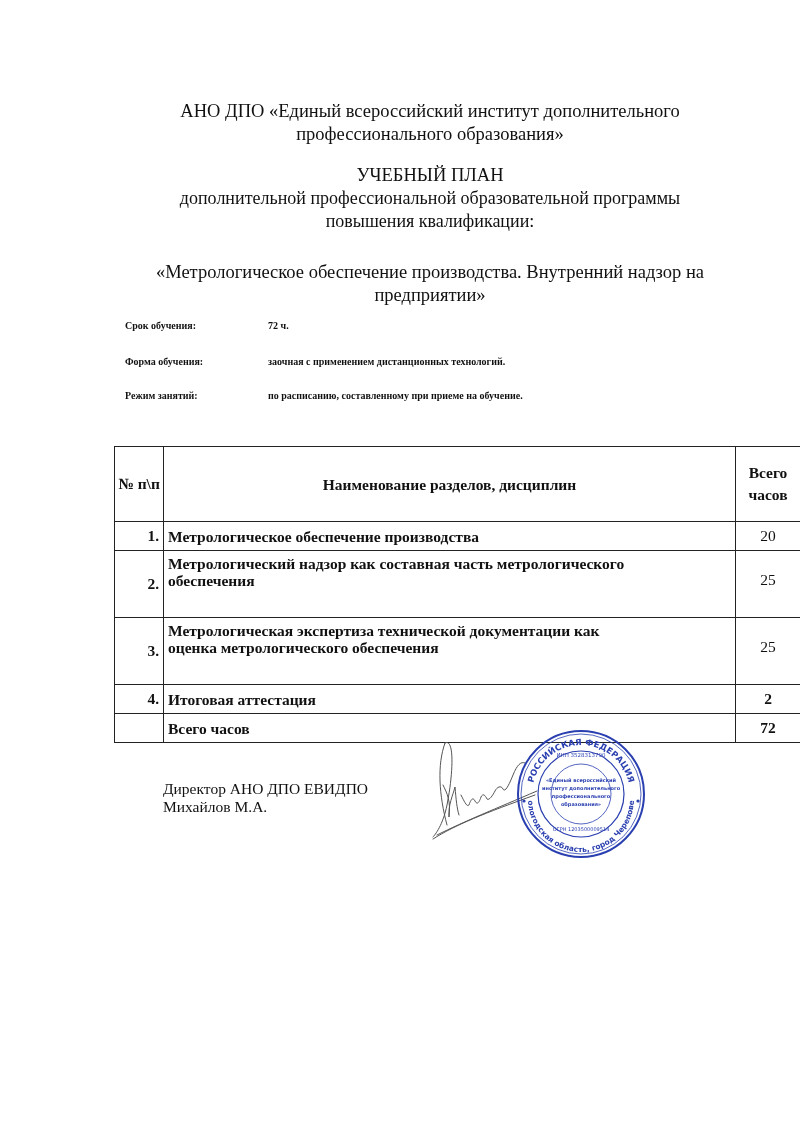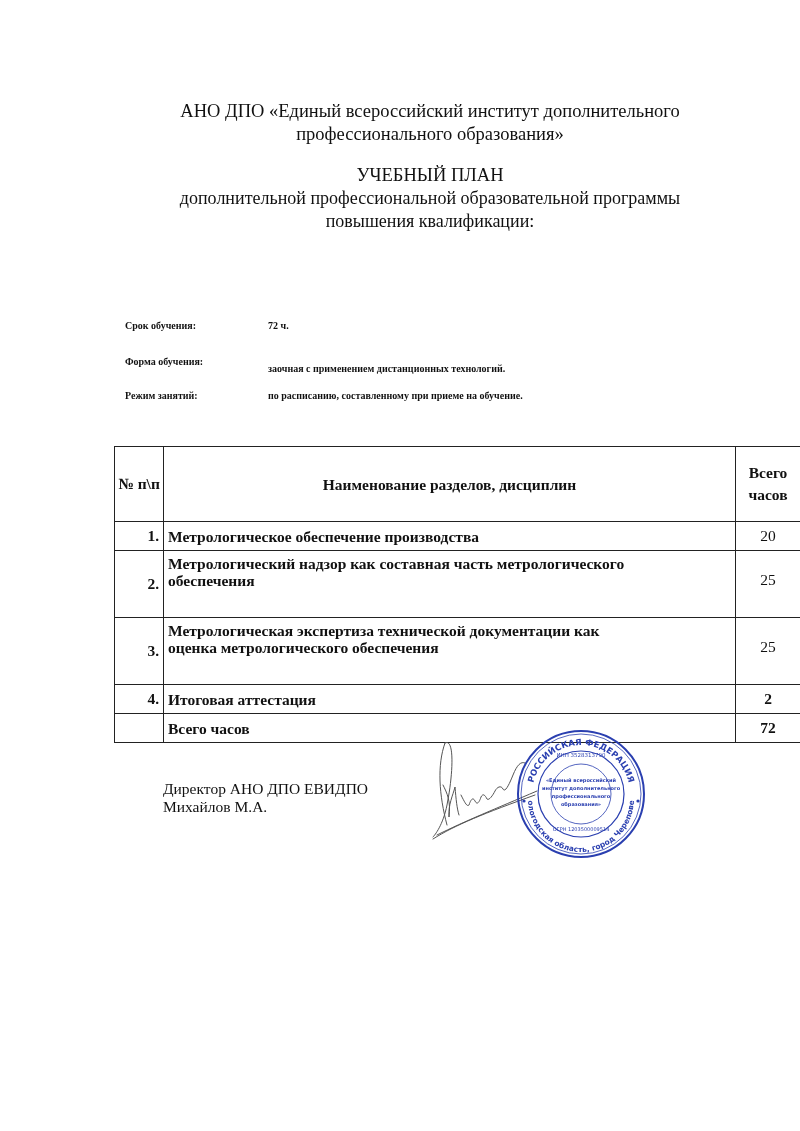--- a/index.html
+++ b/index.html
@@ -43,28 +43,32 @@
     <div>профессионального образования»</div>
   </div>
 
   <div class="center h-title">УЧЕБНЫЙ ПЛАН</div>
 
   <div class="center h-sub">
     <div>дополнительной профессиональной образовательной программы</div>
     <div>повышения квалификации:</div>
   </div>
 
+  <div class="center h-prog">
+    <div>«Метрологическое обеспечение производства. Внутренний надзор на</div>
+    <div>предприятии»</div>
+  </div>
 
   <div class="meta-row" style="top:320px;">
     <span class="lbl">Срок обучения:</span>
     <span class="val" style="left:143px;">72 ч.</span>
   </div>
   <div class="meta-row" style="top:356px;">
     <span class="lbl">Форма обучения:</span>
-    <span class="val" style="left:143px;margin-top:7px;">заочная с применением дистанционных технологий.</span>
+    <span class="val" style="left:143px;">заочная с применением дистанционных технологий.</span>
   </div>
   <div class="meta-row" style="top:390px;">
     <span class="lbl">Режим занятий:</span>
     <span class="val" style="left:143px;">по расписанию, составленному при приеме на обучение.</span>
   </div>
 
   <table class="plan">
     <tbody>
         <tr class="head">
       <td class="num">№ п\п</td>

